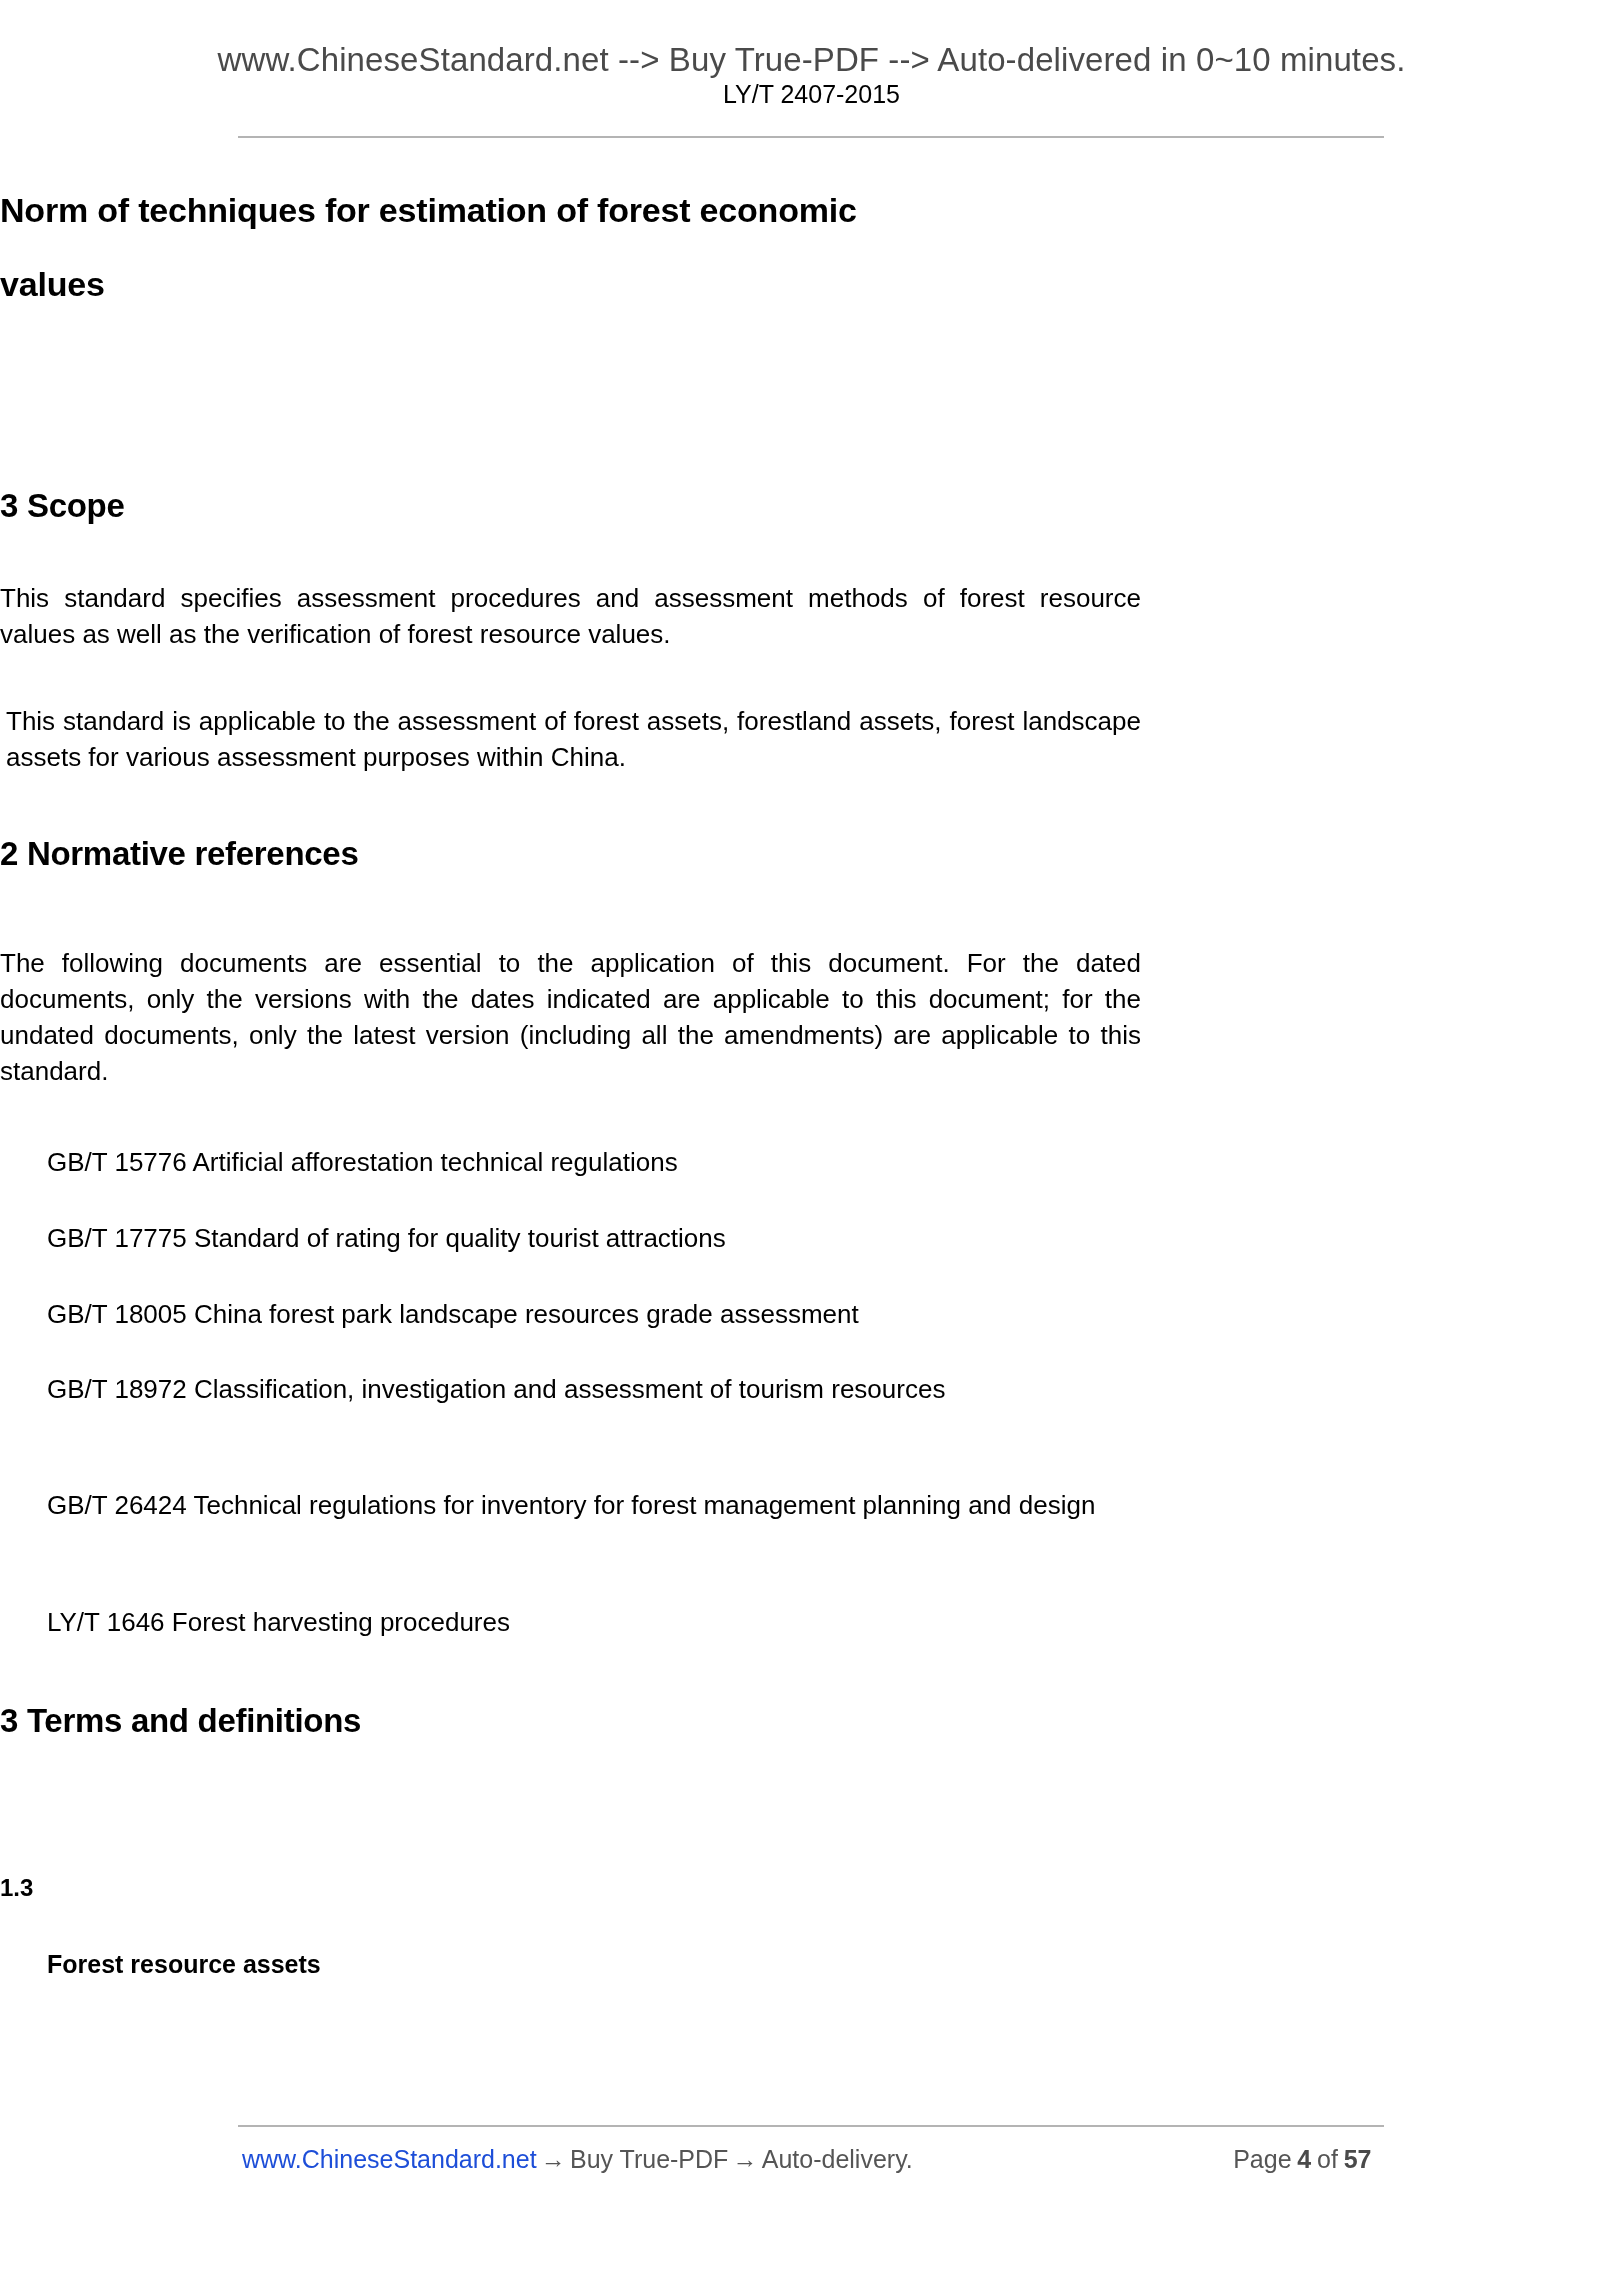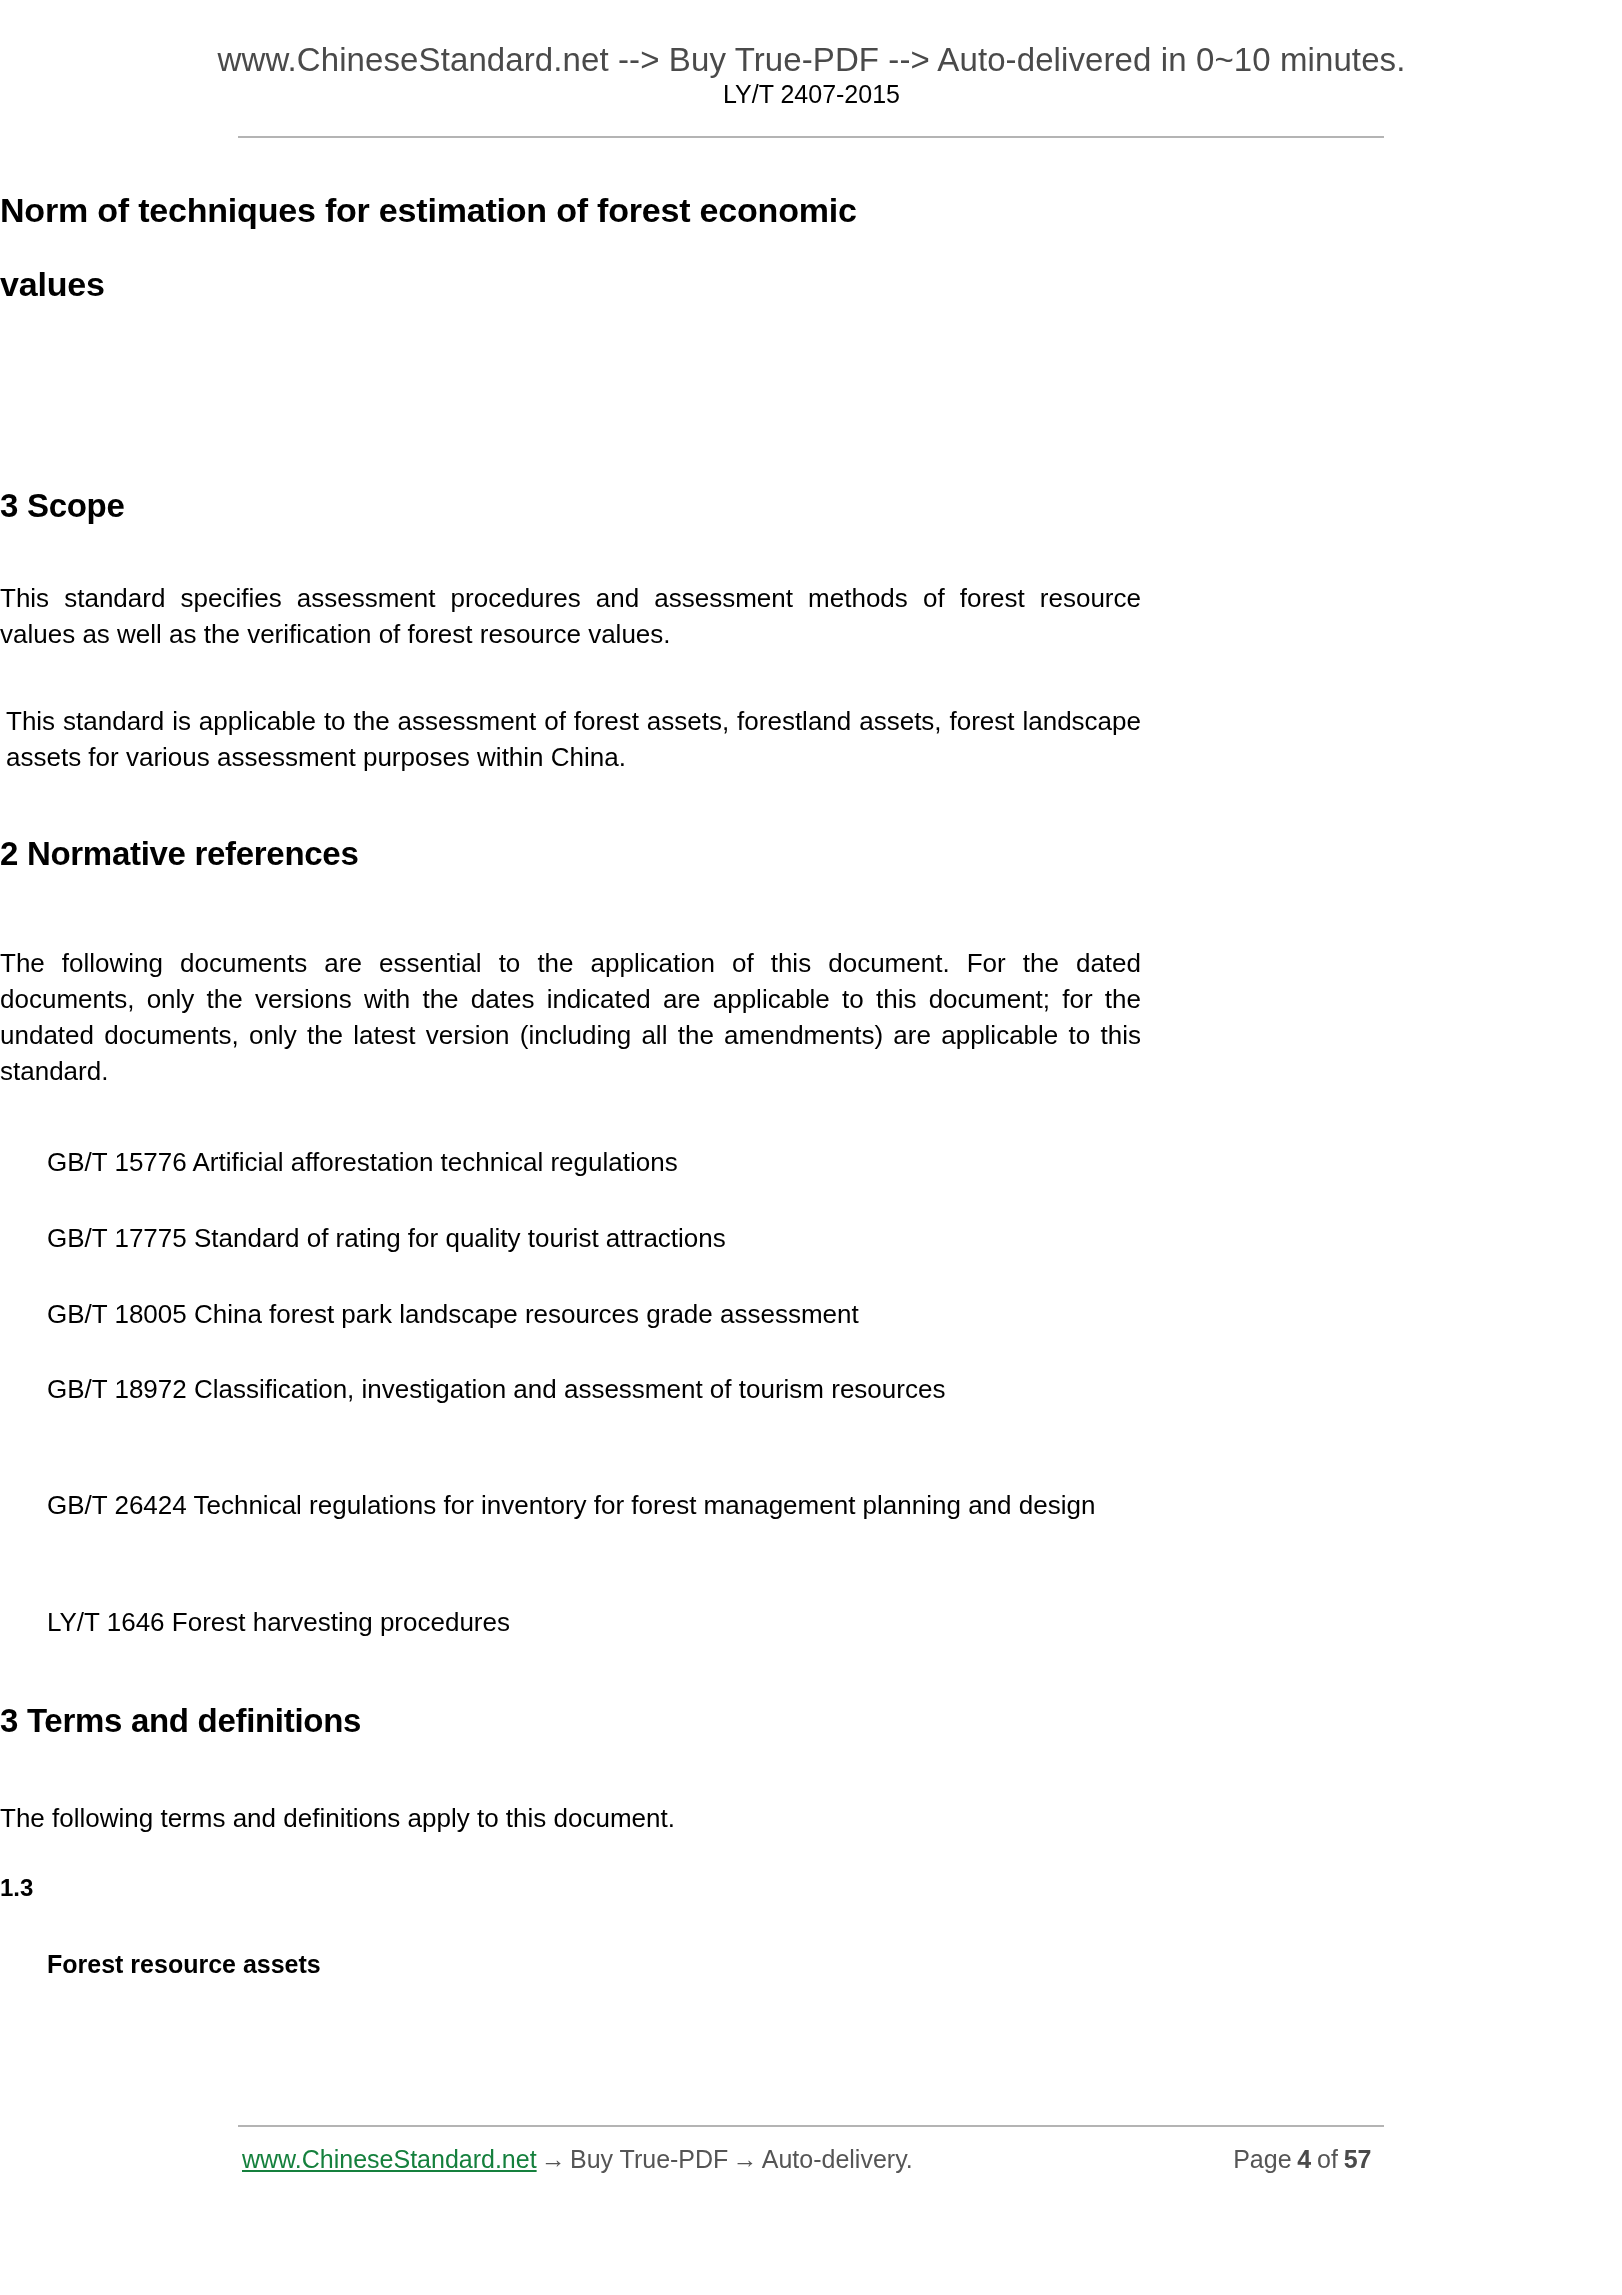--- a/index.html
+++ b/index.html
@@ -128,21 +128,21 @@
     position: absolute;
     top: 2145px;
     left: 242px;
     width: 1142px;
     font-size: 25px;
     color: #555555;
     display: flex;
     align-items: baseline;
   }
   .footer-left { white-space: nowrap; }
-  .footer-url { text-decoration: underline; color: #15803d; }
+  .footer-url { color: #1d4ed8; }
   .footer-arrow { padding: 0 4.2px; font-size: 25px; }
   .footer-right {
     margin-left: auto;
     padding-right: 6.7px;
     white-space: nowrap;
   }
   .footer-right b { font-weight: bold; color: #4a4a4a; }
   .fnum { padding: 0 5.8px; }
 </style>
 </head>
@@ -180,21 +180,20 @@
   <div class="ref-item pos nojust" style="top:1297px;">GB/T 18005 China forest park landscape resources grade assessment</div>
 
   <div class="ref-item pos" style="top:1372px;">GB/T 18972 Classification, investigation and assessment of tourism resources</div>
 
   <div class="ref-item pos" style="top:1488px;">GB/T 26424 Technical regulations for inventory for forest management planning and design</div>
 
   <div class="ref-item pos nojust" style="top:1605px;">LY/T 1646 Forest harvesting procedures</div>
 
   <h2 class="section pos" style="top:1701px;">3 Terms and definitions</h2>
 
-  <p class="body pos" style="top:1801px;">The following terms and definitions apply to this document.</p>
 
   <div class="clause-num pos" style="top:1874px;">1.3</div>
 
   <div class="term-name pos" style="top:1949px;">Forest resource assets</div>
 
 
   <div class="footer-rule"></div>
 
   <div class="footer">
     <div class="footer-left">

